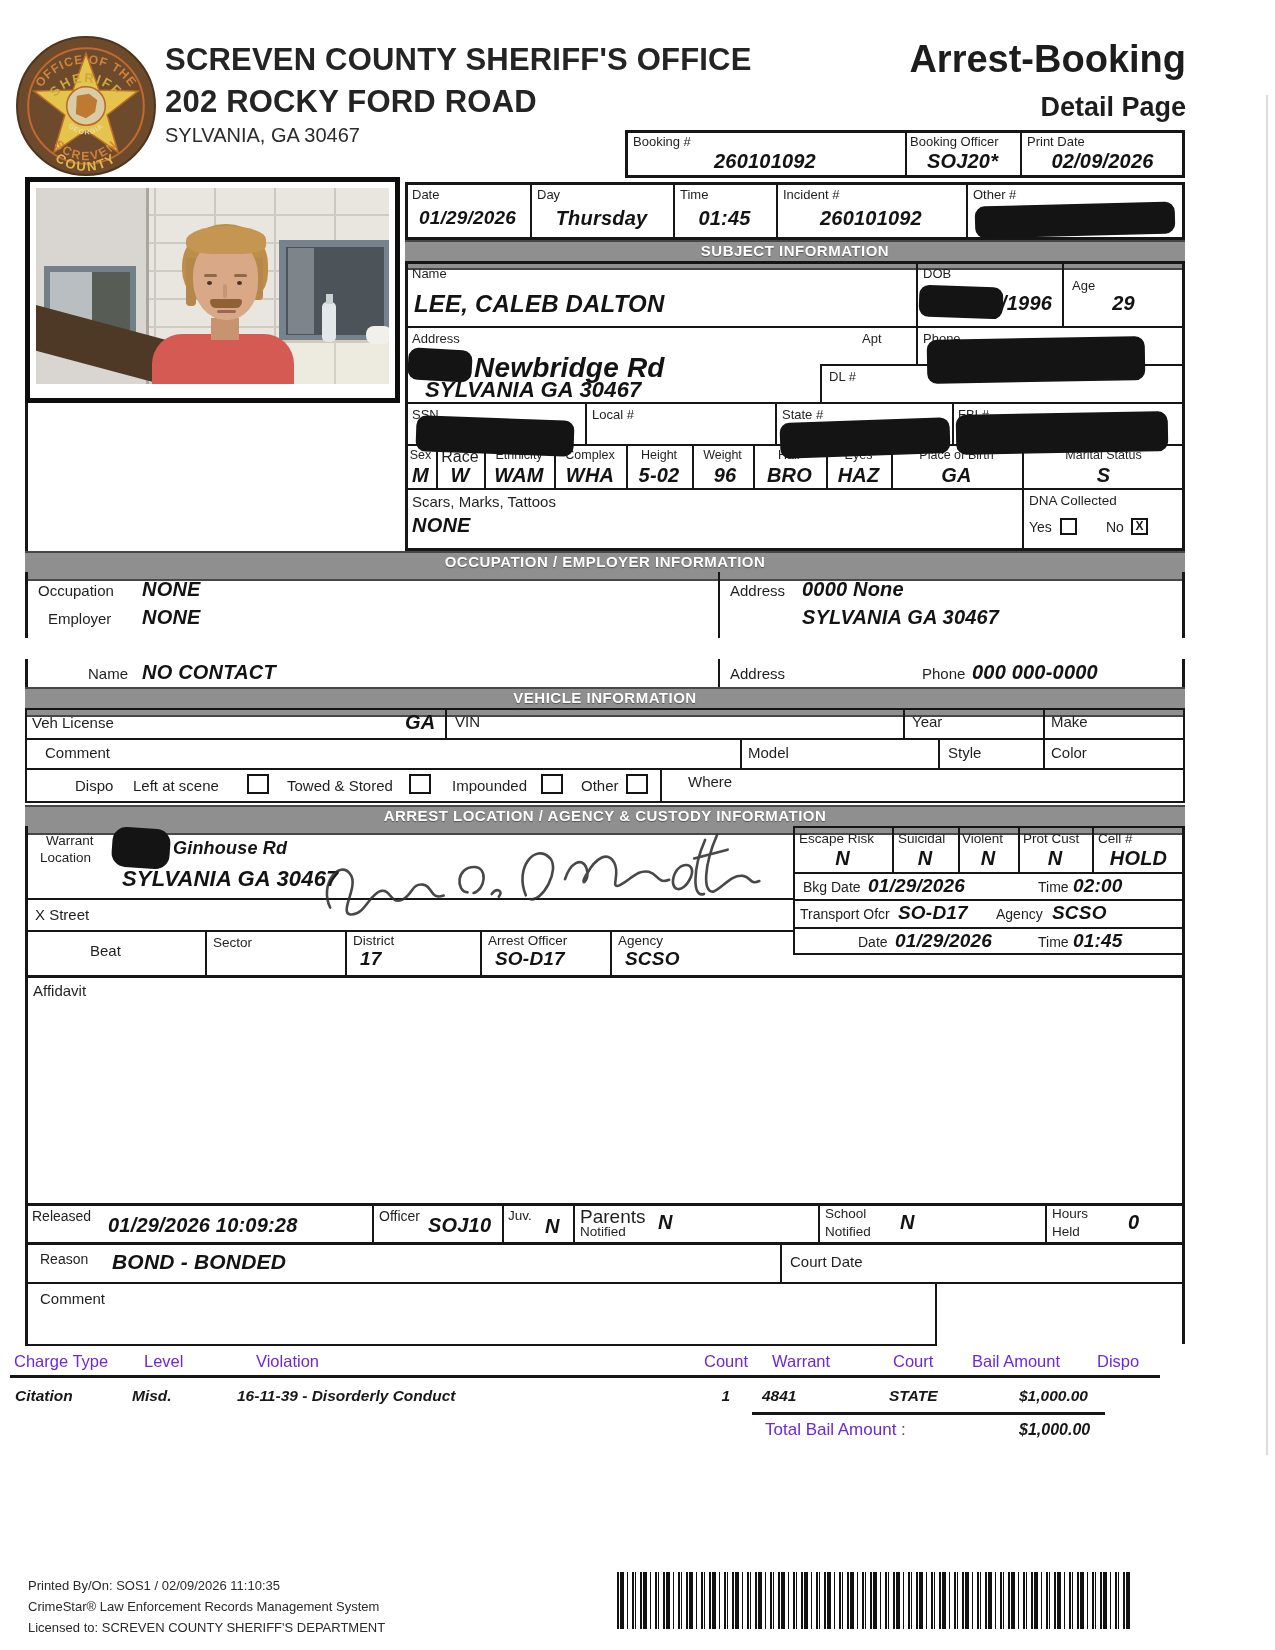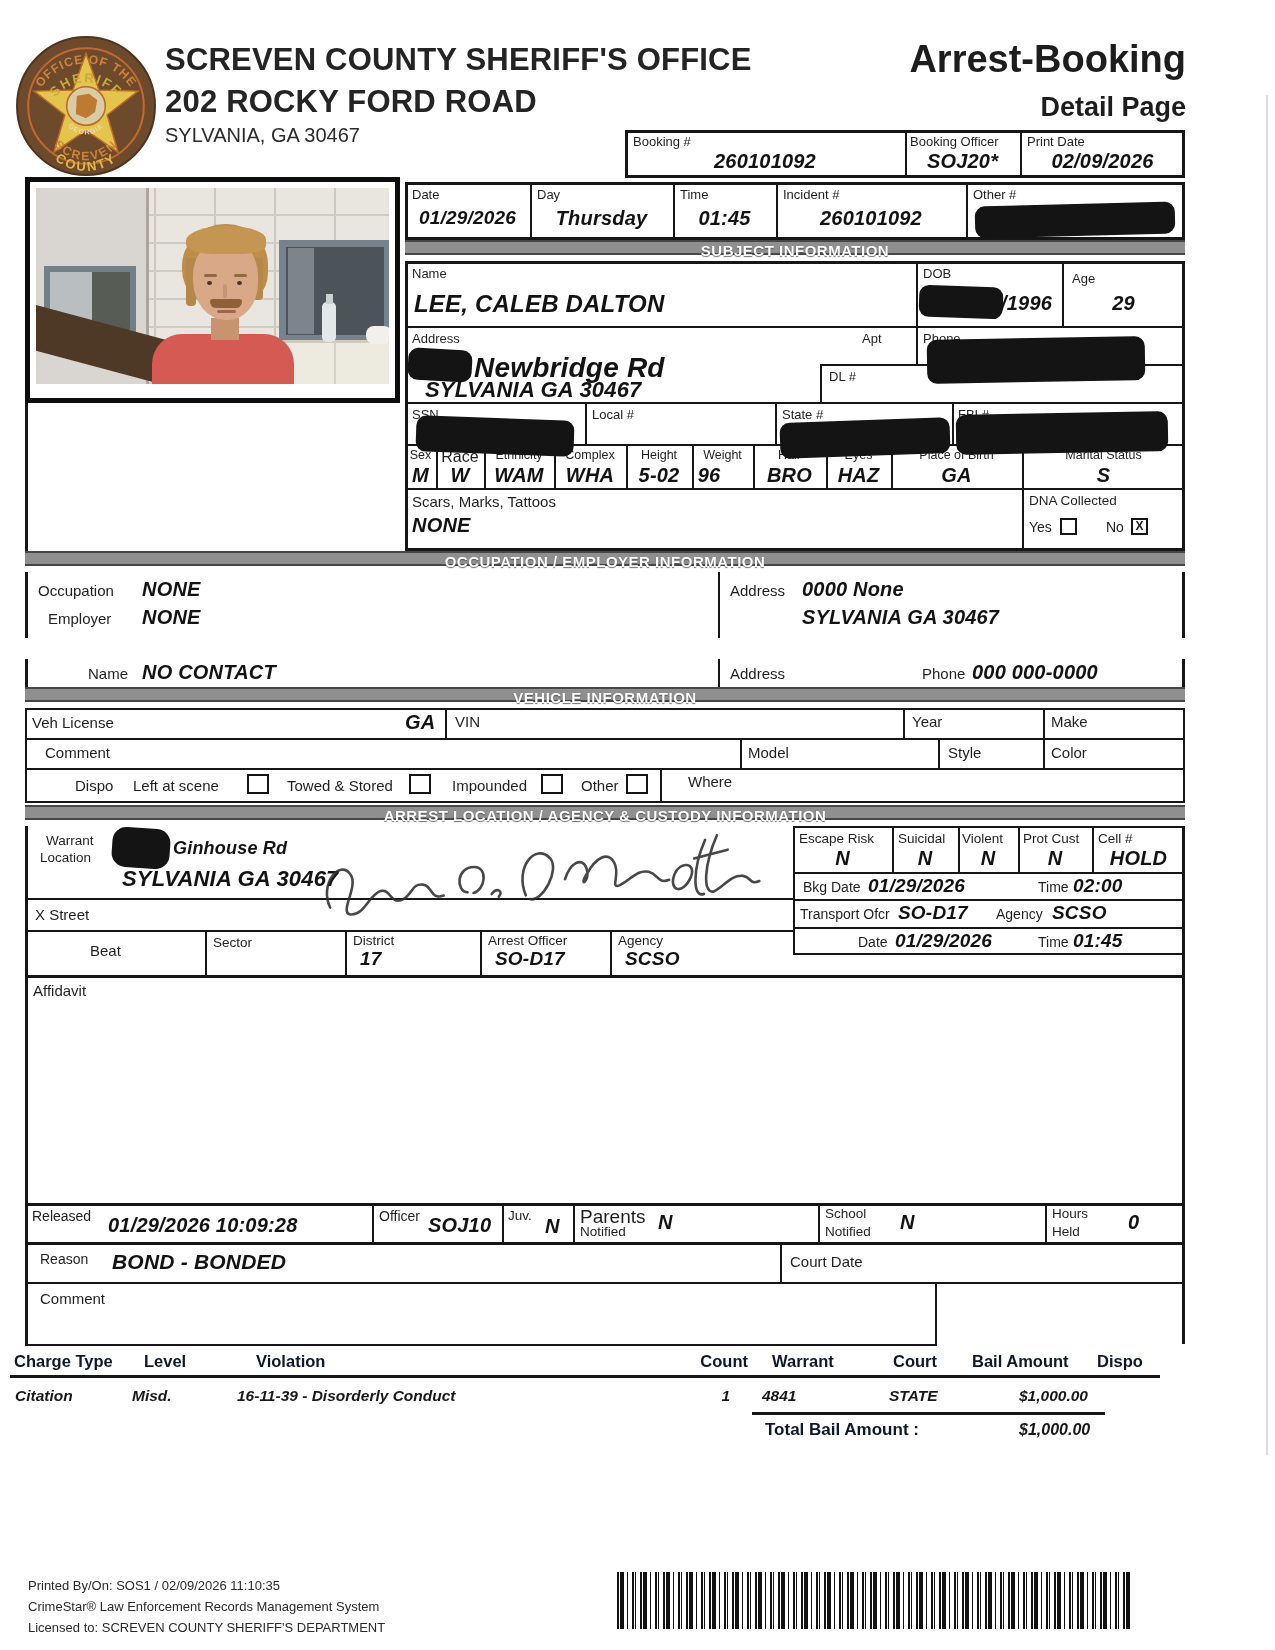--- a/index.html
+++ b/index.html
@@ -4,27 +4,27 @@
 <style>
   html,body{margin:0;padding:0;background:#ffffff;}
   .pg{position:relative;width:1275px;height:1650px;background:#fff;font-family:"Liberation Sans",sans-serif;color:#1b1b1b;overflow:hidden;}
   .ab{position:absolute;}
   .lb{position:absolute;font-size:13px;color:#1f1f1f;white-space:nowrap;}
   .lb2{font-size:15px;}
   .vv{position:absolute;font-weight:700;font-style:italic;font-size:20px;color:#131313;white-space:nowrap;letter-spacing:.2px;}
   .ctr{text-align:center;}
   .box{position:absolute;border:3px solid #161616;box-sizing:border-box;}
   .box2{position:absolute;border:2px solid #161616;box-sizing:border-box;}
-  .bar{position:absolute;height:15px;line-height:17px;background:#8f8f8f;border-top:2px solid #474747;border-bottom:2px solid #474747;box-sizing:border-box;color:#fff;font-weight:700;font-size:15px;text-align:center;letter-spacing:.5px;text-shadow:0 1px 1px rgba(70,70,70,.8);}
+  .bar{position:absolute;height:30px;line-height:17px;background:#8f8f8f;border-top:2px solid #474747;border-bottom:2px solid #474747;box-sizing:border-box;color:#fff;font-weight:700;font-size:15px;text-align:center;letter-spacing:.5px;text-shadow:0 1px 1px rgba(70,70,70,.8);}
   .vl{position:absolute;width:2px;background:#161616;}
   .hl{position:absolute;height:2px;background:#161616;}
   .blob{position:absolute;background:#141414;border-radius:10px;}
   .ckb{position:absolute;width:17px;height:17px;border:2px solid #141414;box-sizing:border-box;text-align:center;font-weight:700;font-size:12px;line-height:13px;font-style:normal;}
   .hdr1{position:absolute;font-weight:700;font-size:31px;color:#242424;letter-spacing:.2px;white-space:nowrap;}
-  .chd{position:absolute;font-weight:700;font-size:16.5px;color:#0f172a;white-space:nowrap;}
+  .chd{position:absolute;font-weight:400;font-size:16.5px;color:#6d28d9;white-space:nowrap;}
   .crv{position:absolute;font-weight:700;font-style:italic;font-size:15.5px;color:#181818;white-space:nowrap;}
   .ft{position:absolute;font-size:13px;color:#2a2a2a;white-space:nowrap;}
   .barcode{position:absolute;background:repeating-linear-gradient(90deg,#111 0 2px,#fff 2px 3px,#111 3px 7px,#fff 7px 10px,#111 10px 11px,#fff 11px 15px,#111 15px 17px,#fff 17px 18px,#111 18px 19px,#fff 19px 23px);}
   svg text{font-family:"Liberation Sans",sans-serif;}
 </style>
 </head>
 <body>
 
 <div class="pg">
 
@@ -126,21 +126,21 @@
   <div class="vl" style="left:820px;top:364px;height:38px"></div>
   <div class="vl" style="left:585px;top:402px;height:42px"></div>
   <div class="vl" style="left:775px;top:402px;height:42px"></div>
   <div class="vl" style="left:952px;top:402px;height:42px"></div>
 
   <div class="lb" style="left:412px;top:266px">Name</div>
   <div class="vv" style="left:414px;top:290px;font-size:24px">LEE, CALEB  DALTON</div>
   <div class="lb" style="left:923px;top:266px">DOB</div>
   <div class="blob" style="left:919px;top:286px;width:84px;height:32px;transform:rotate(2deg)"></div>
   <div class="vv" style="left:1001px;top:292px">/1996</div>
-  <div class="lb" style="left:1072px;top:271px">Age</div>
+  <div class="lb" style="left:1072px;top:278px">Age</div>
   <div class="vv ctr" style="left:1062px;top:292px;width:123px">29</div>
 
   <div class="lb" style="left:412px;top:331px">Address</div>
   <div class="blob" style="left:408px;top:349px;width:64px;height:32px;transform:rotate(3deg)"></div>
   <div class="vv" style="left:474px;top:352px;font-size:28px">Newbridge Rd</div>
   <div class="vv" style="left:425px;top:377px;font-size:22px">SYLVANIA GA 30467</div>
   <div class="lb" style="left:862px;top:331px">Apt</div>
   <div class="lb" style="left:923px;top:331px">Phone</div>
   <div class="blob" style="left:927px;top:338px;width:218px;height:44px;transform:rotate(-1deg);z-index:3"></div>
   <div class="lb" style="left:829px;top:369px">DL #</div>
@@ -167,21 +167,21 @@
   <div class="vv ctr" style="left:405px;top:464px;width:31px">M</div>
   <div class="lb ctr" style="left:436px;top:448px;width:48px;font-size:16px">Race</div>
   <div class="vv ctr" style="left:436px;top:464px;width:48px">W</div>
   <div class="lb ctr" style="left:484px;top:448px;width:70px;font-size:12.5px">Ethnicity</div>
   <div class="vv ctr" style="left:484px;top:464px;width:70px">WAM</div>
   <div class="lb ctr" style="left:554px;top:448px;width:72px;font-size:12.5px">Complex</div>
   <div class="vv ctr" style="left:554px;top:464px;width:72px">WHA</div>
   <div class="lb ctr" style="left:626px;top:448px;width:66px;font-size:12.5px">Height</div>
   <div class="vv ctr" style="left:626px;top:464px;width:66px">5-02</div>
   <div class="lb ctr" style="left:692px;top:448px;width:61px;font-size:12.5px">Weight</div>
-  <div class="vv ctr" style="left:676px;top:464px;width:66px">96</div>
+  <div class="vv ctr" style="left:692px;top:464px;width:66px">96</div>
   <div class="lb ctr" style="left:753px;top:448px;width:73px;font-size:12.5px">Hair</div>
   <div class="vv ctr" style="left:753px;top:464px;width:73px">BRO</div>
   <div class="lb ctr" style="left:826px;top:448px;width:65px;font-size:12.5px">Eyes</div>
   <div class="vv ctr" style="left:826px;top:464px;width:65px">HAZ</div>
   <div class="lb ctr" style="left:891px;top:448px;width:131px;font-size:12.5px">Place of Birth</div>
   <div class="vv ctr" style="left:891px;top:464px;width:131px">GA</div>
   <div class="lb ctr" style="left:1022px;top:448px;width:163px;font-size:12.5px">Marital Status</div>
   <div class="vv ctr" style="left:1022px;top:464px;width:163px">S</div>
 
   <div class="lb lb2" style="left:412px;top:493px">Scars, Marks, Tattoos</div>

